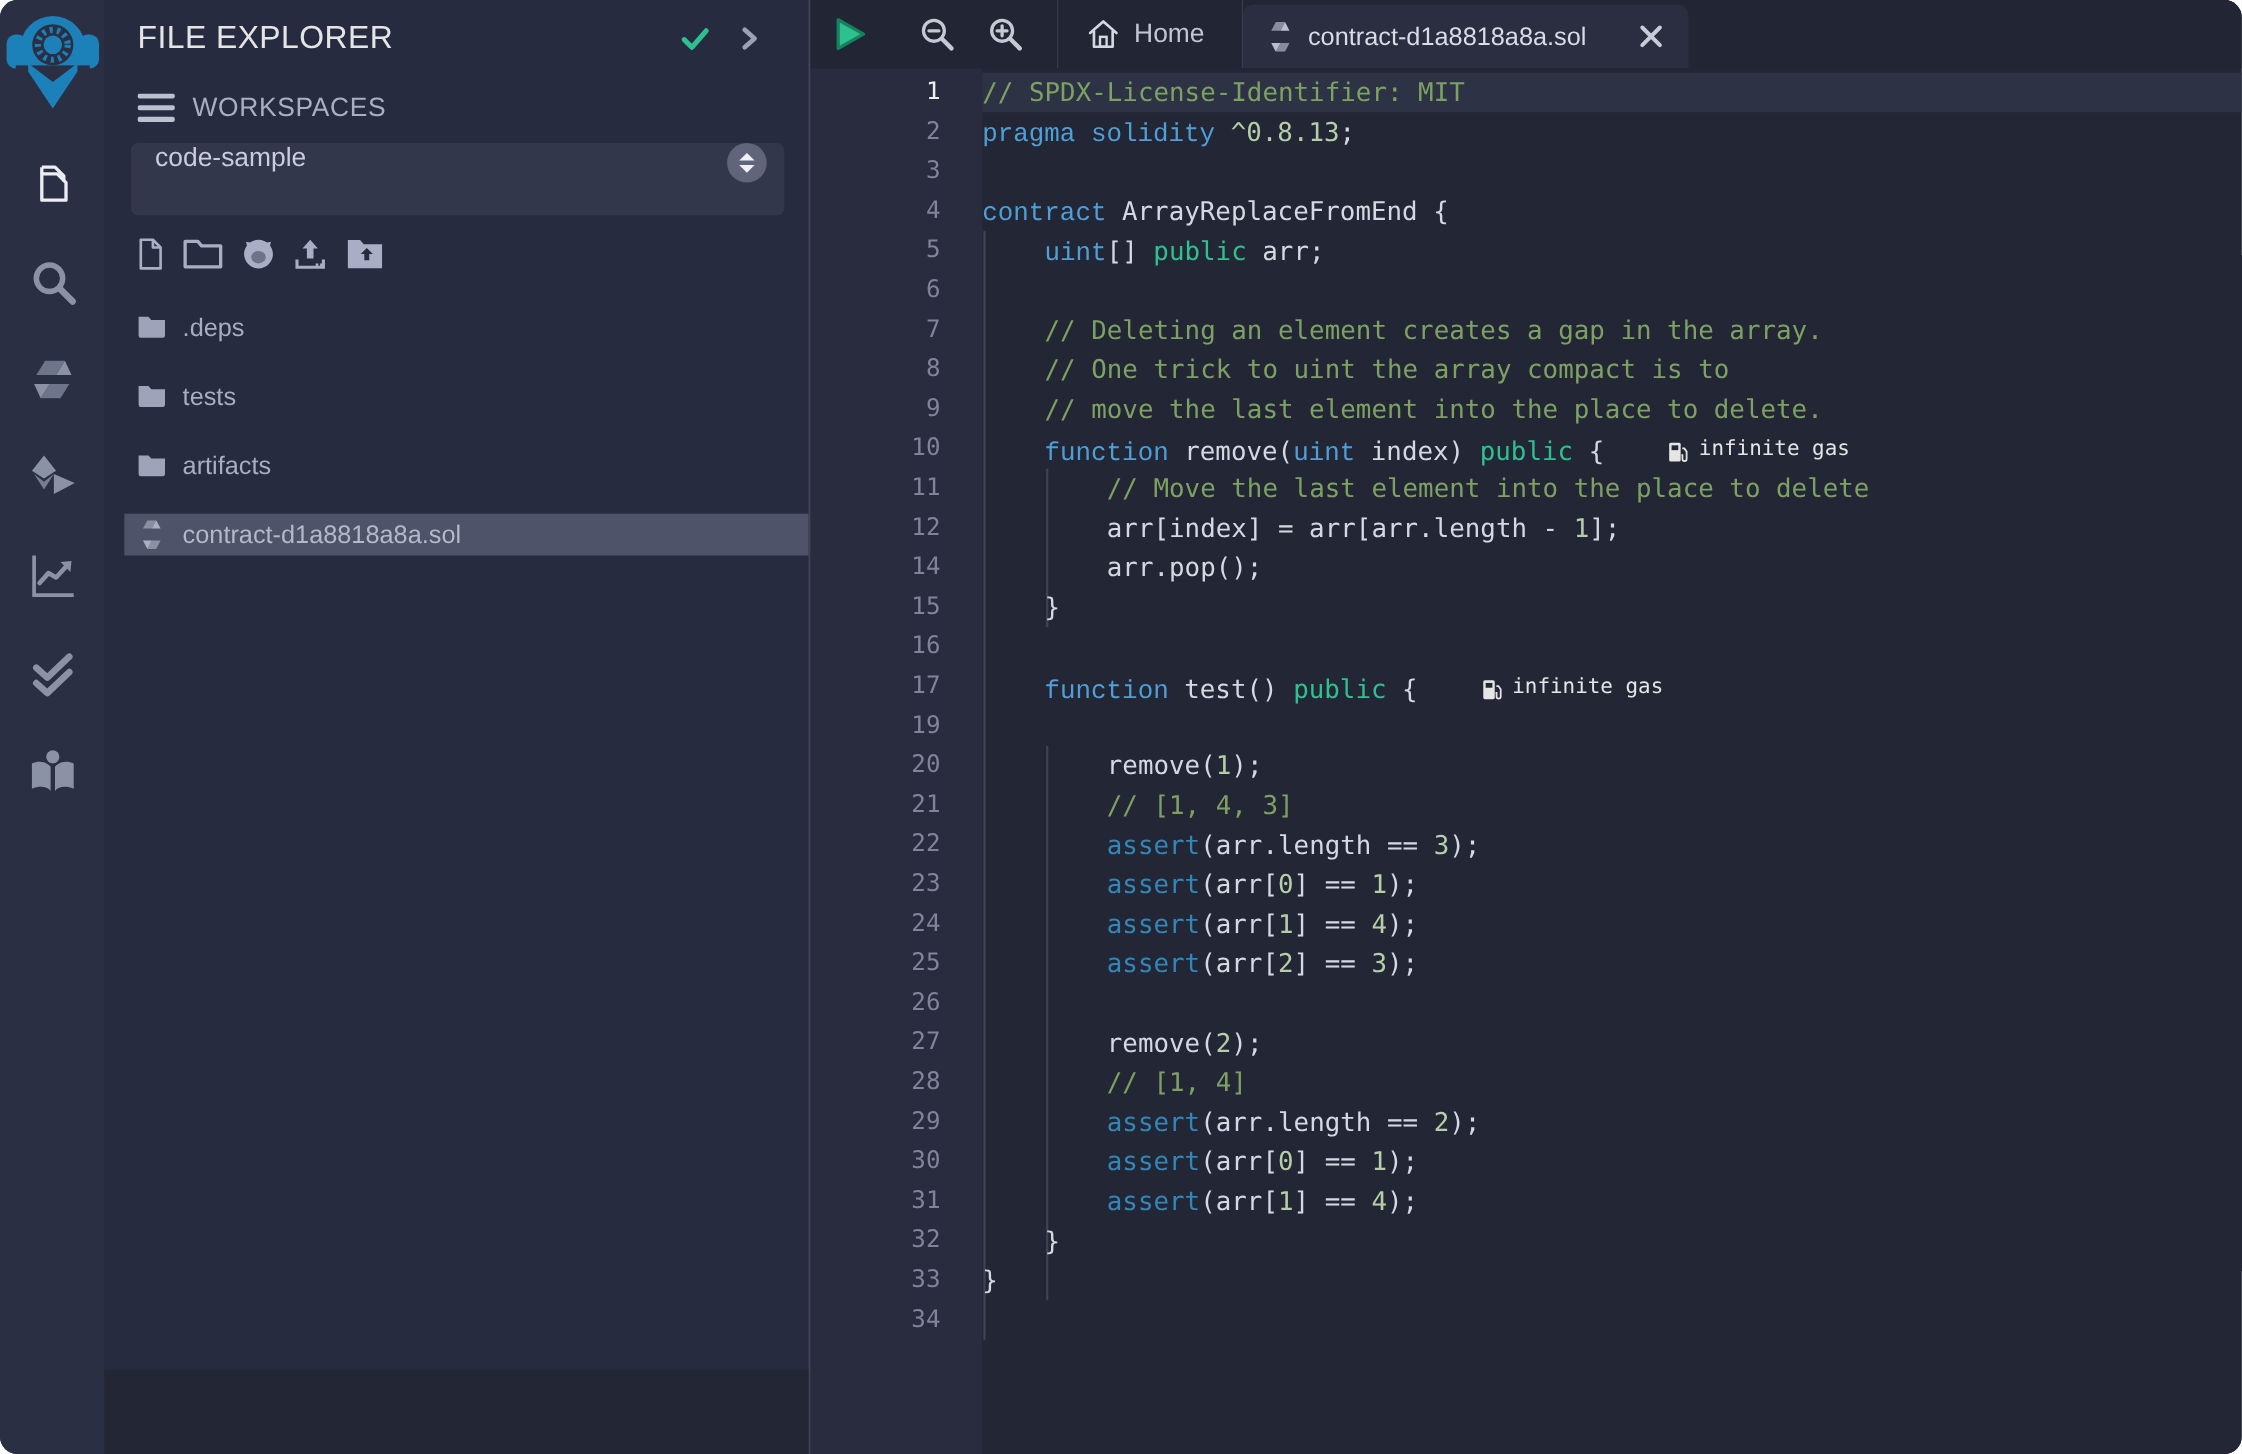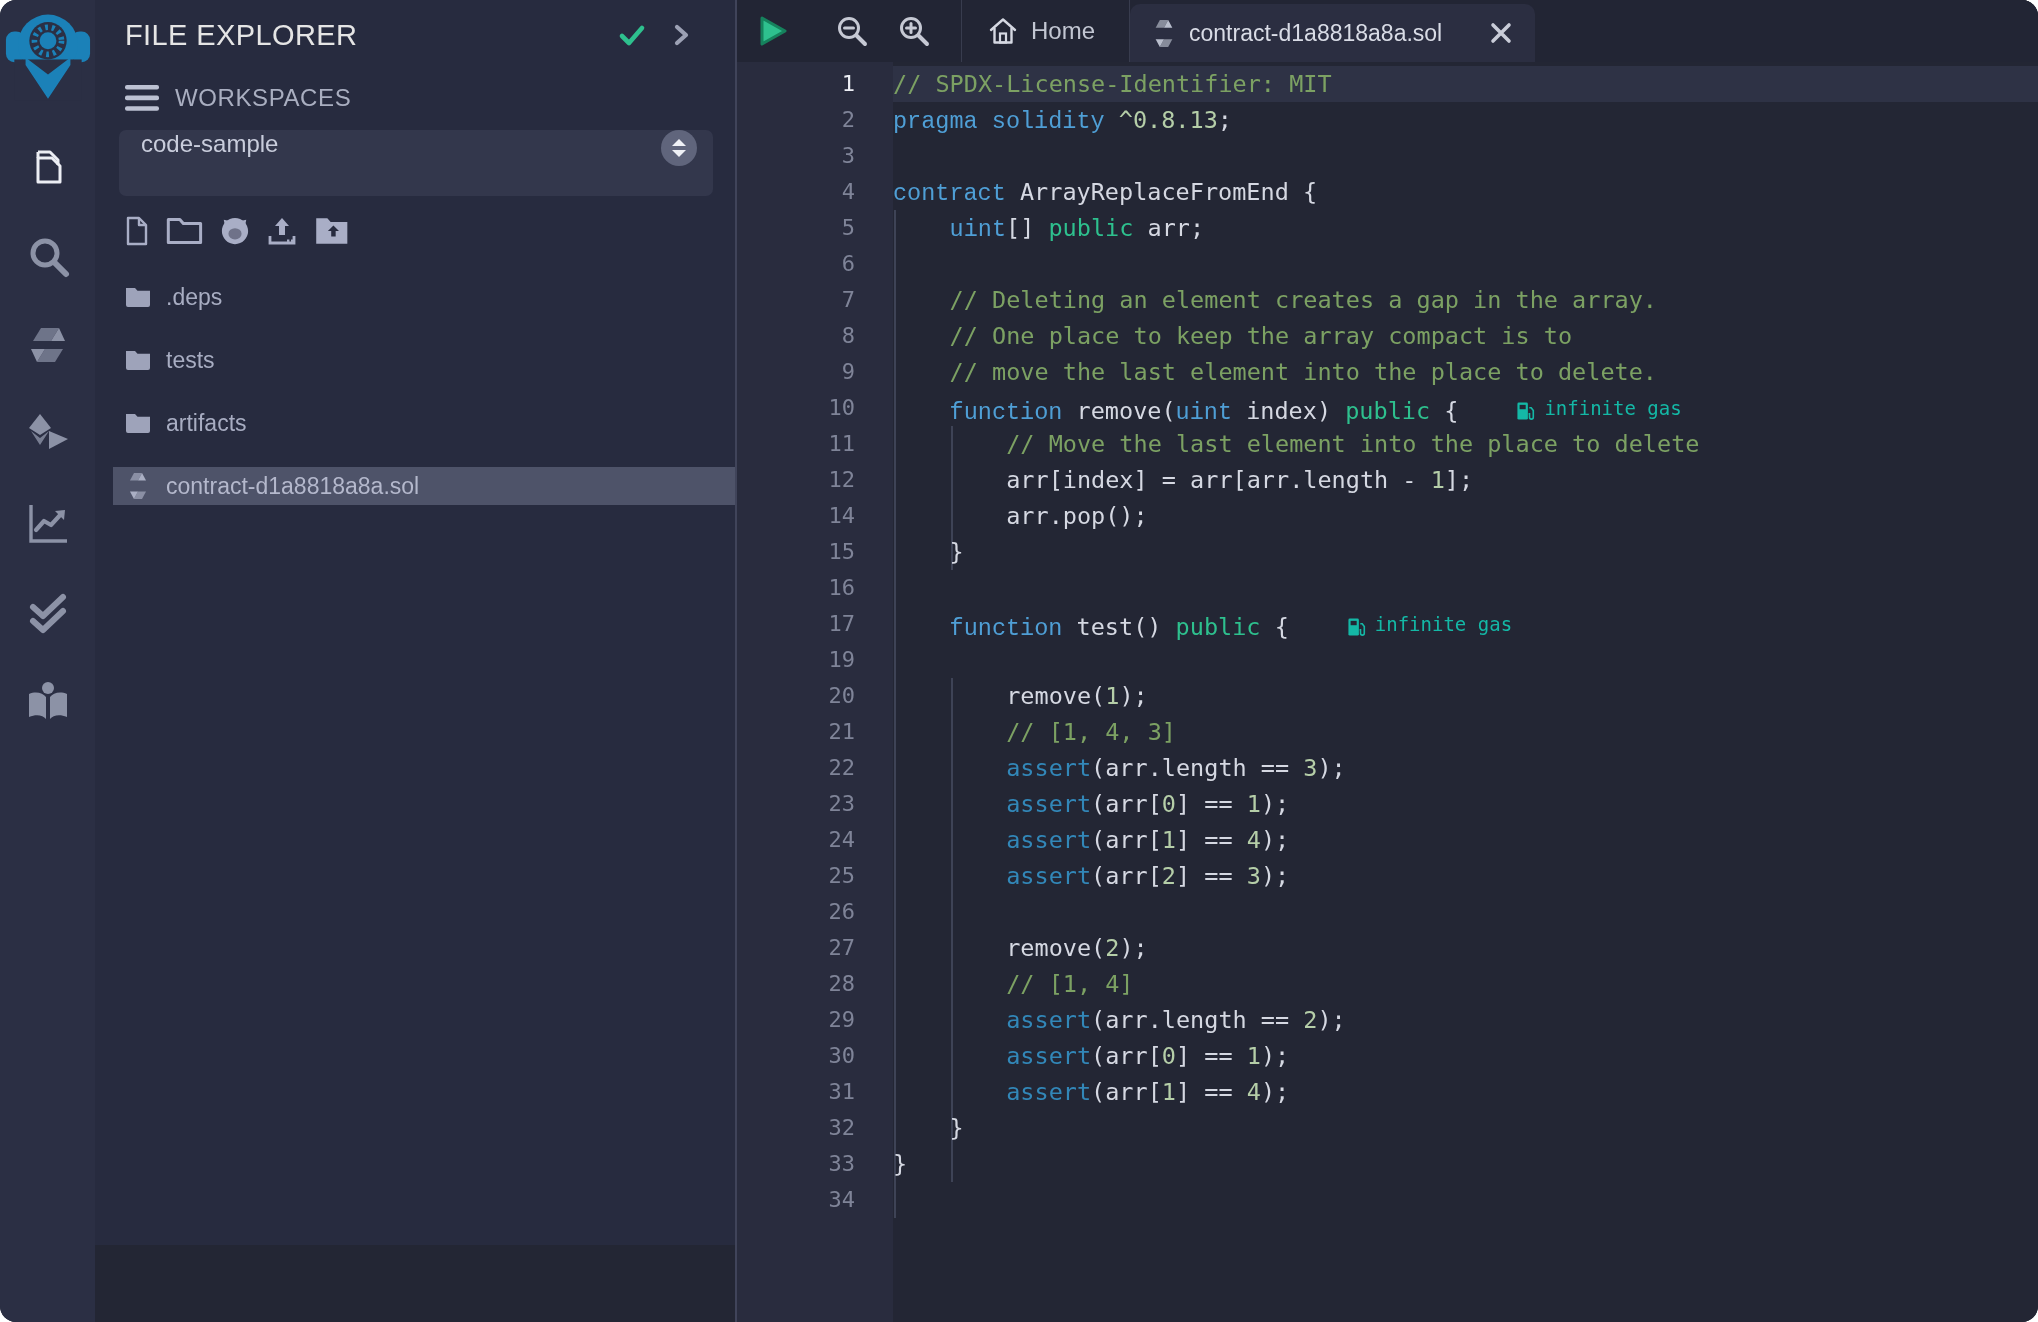--- a/index.html
+++ b/index.html
@@ -71,21 +71,21 @@
   .ln{width:118px;flex:none;text-align:right;color:#7F8498;font-size:22px;position:relative;}
   .lnpad{width:38px;flex:none;}
   .ccontent{flex:1;white-space:pre;color:#D5D8E2;}
   .crow.active .ccontent{background:#2E3245;}
   .crow.active .ln{color:#EDEFF5;}
   .tk-cm{color:#7CA163;}
   .tk-kw{color:#4F9FD6;font-family:Liberation Mono, monospace;}
   .tk-gn{color:#2EC08E;}
   .tk-nm{color:#B5CEA8;}
   .tk-as{color:#3287B8;}
-  .gas-badge{display:inline-flex;align-items:center;gap:9px;margin-left:58px;color:#14b8a6;font-size:19px;vertical-align:baseline;}
+  .gas-badge{display:inline-flex;align-items:center;gap:9px;margin-left:58px;color:#e5e5e5;font-size:19px;vertical-align:baseline;}
   .gas-badge svg{width:19px;height:21px;position:relative;top:3px;}
   .indent-guide{position:absolute;width:2px;background:#3E4356;}
   .ig0{left:157px;top:148px;height:1008px;}
   .ig1a{left:214px;top:364px;height:144px;}
   .ig1b{left:214px;top:616px;height:504px;}
 </style>
 </head>
 <body>
 
 <div class="app">
@@ -349,21 +349,21 @@
           <span class="ccontent"></span>
         </div>
         <div class="crow">
           <span class="ln">7</span>
           <span class="lnpad"></span>
           <span class="ccontent"><span class="tk-tx">    </span><span class="tk-cm">// Deleting an element creates a gap in the array.</span></span>
         </div>
         <div class="crow">
           <span class="ln">8</span>
           <span class="lnpad"></span>
-          <span class="ccontent"><span class="tk-tx">    </span><span class="tk-cm">// One place to keep the array compact is to</span></span>
+          <span class="ccontent"><span class="tk-tx">    </span><span class="tk-cm">// One trick to uint the array compact is to</span></span>
         </div>
         <div class="crow">
           <span class="ln">9</span>
           <span class="lnpad"></span>
           <span class="ccontent"><span class="tk-tx">    </span><span class="tk-cm">// move the last element into the place to delete.</span></span>
         </div>
         <div class="crow">
           <span class="ln">10</span>
           <span class="lnpad"></span>
           <span class="ccontent"><span class="tk-tx">    </span><span class="tk-kw">function</span><span class="tk-tx"> remove(</span><span class="tk-kw">uint</span><span class="tk-tx"> index) </span><span class="tk-gn">public</span><span class="tk-tx"> {</span><span class="gas-badge"><svg viewBox="0 0 20 22">

